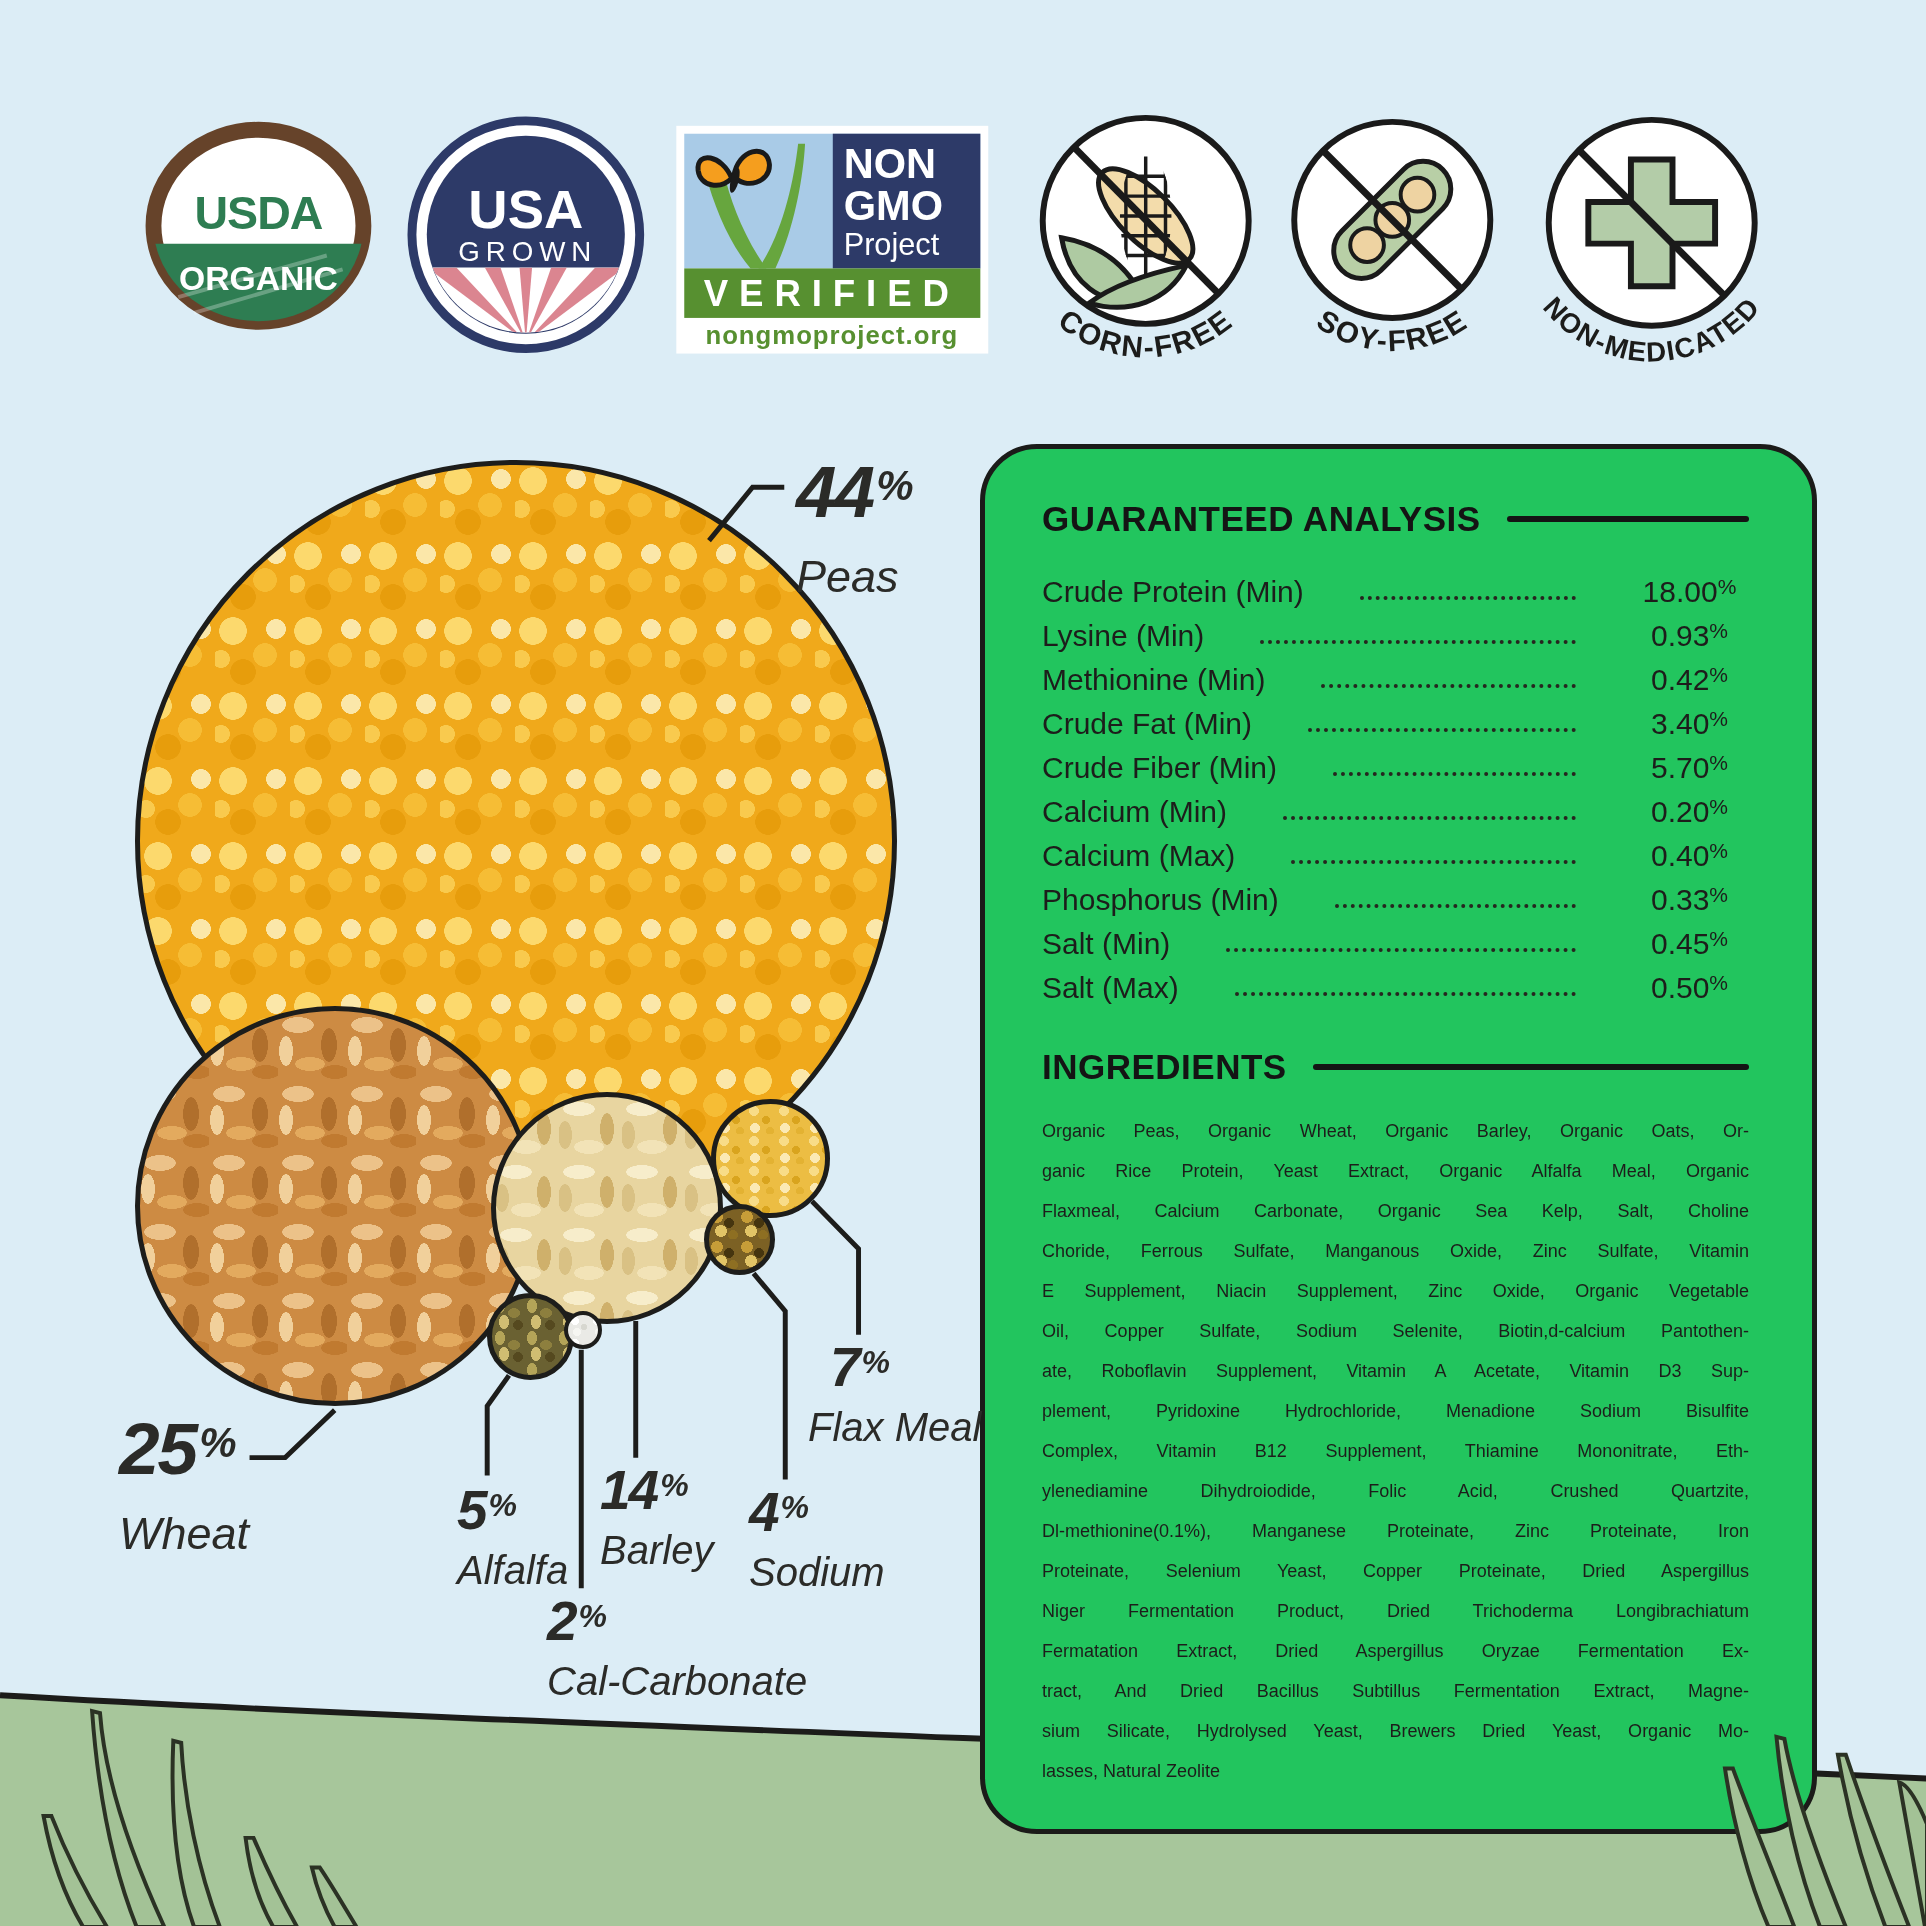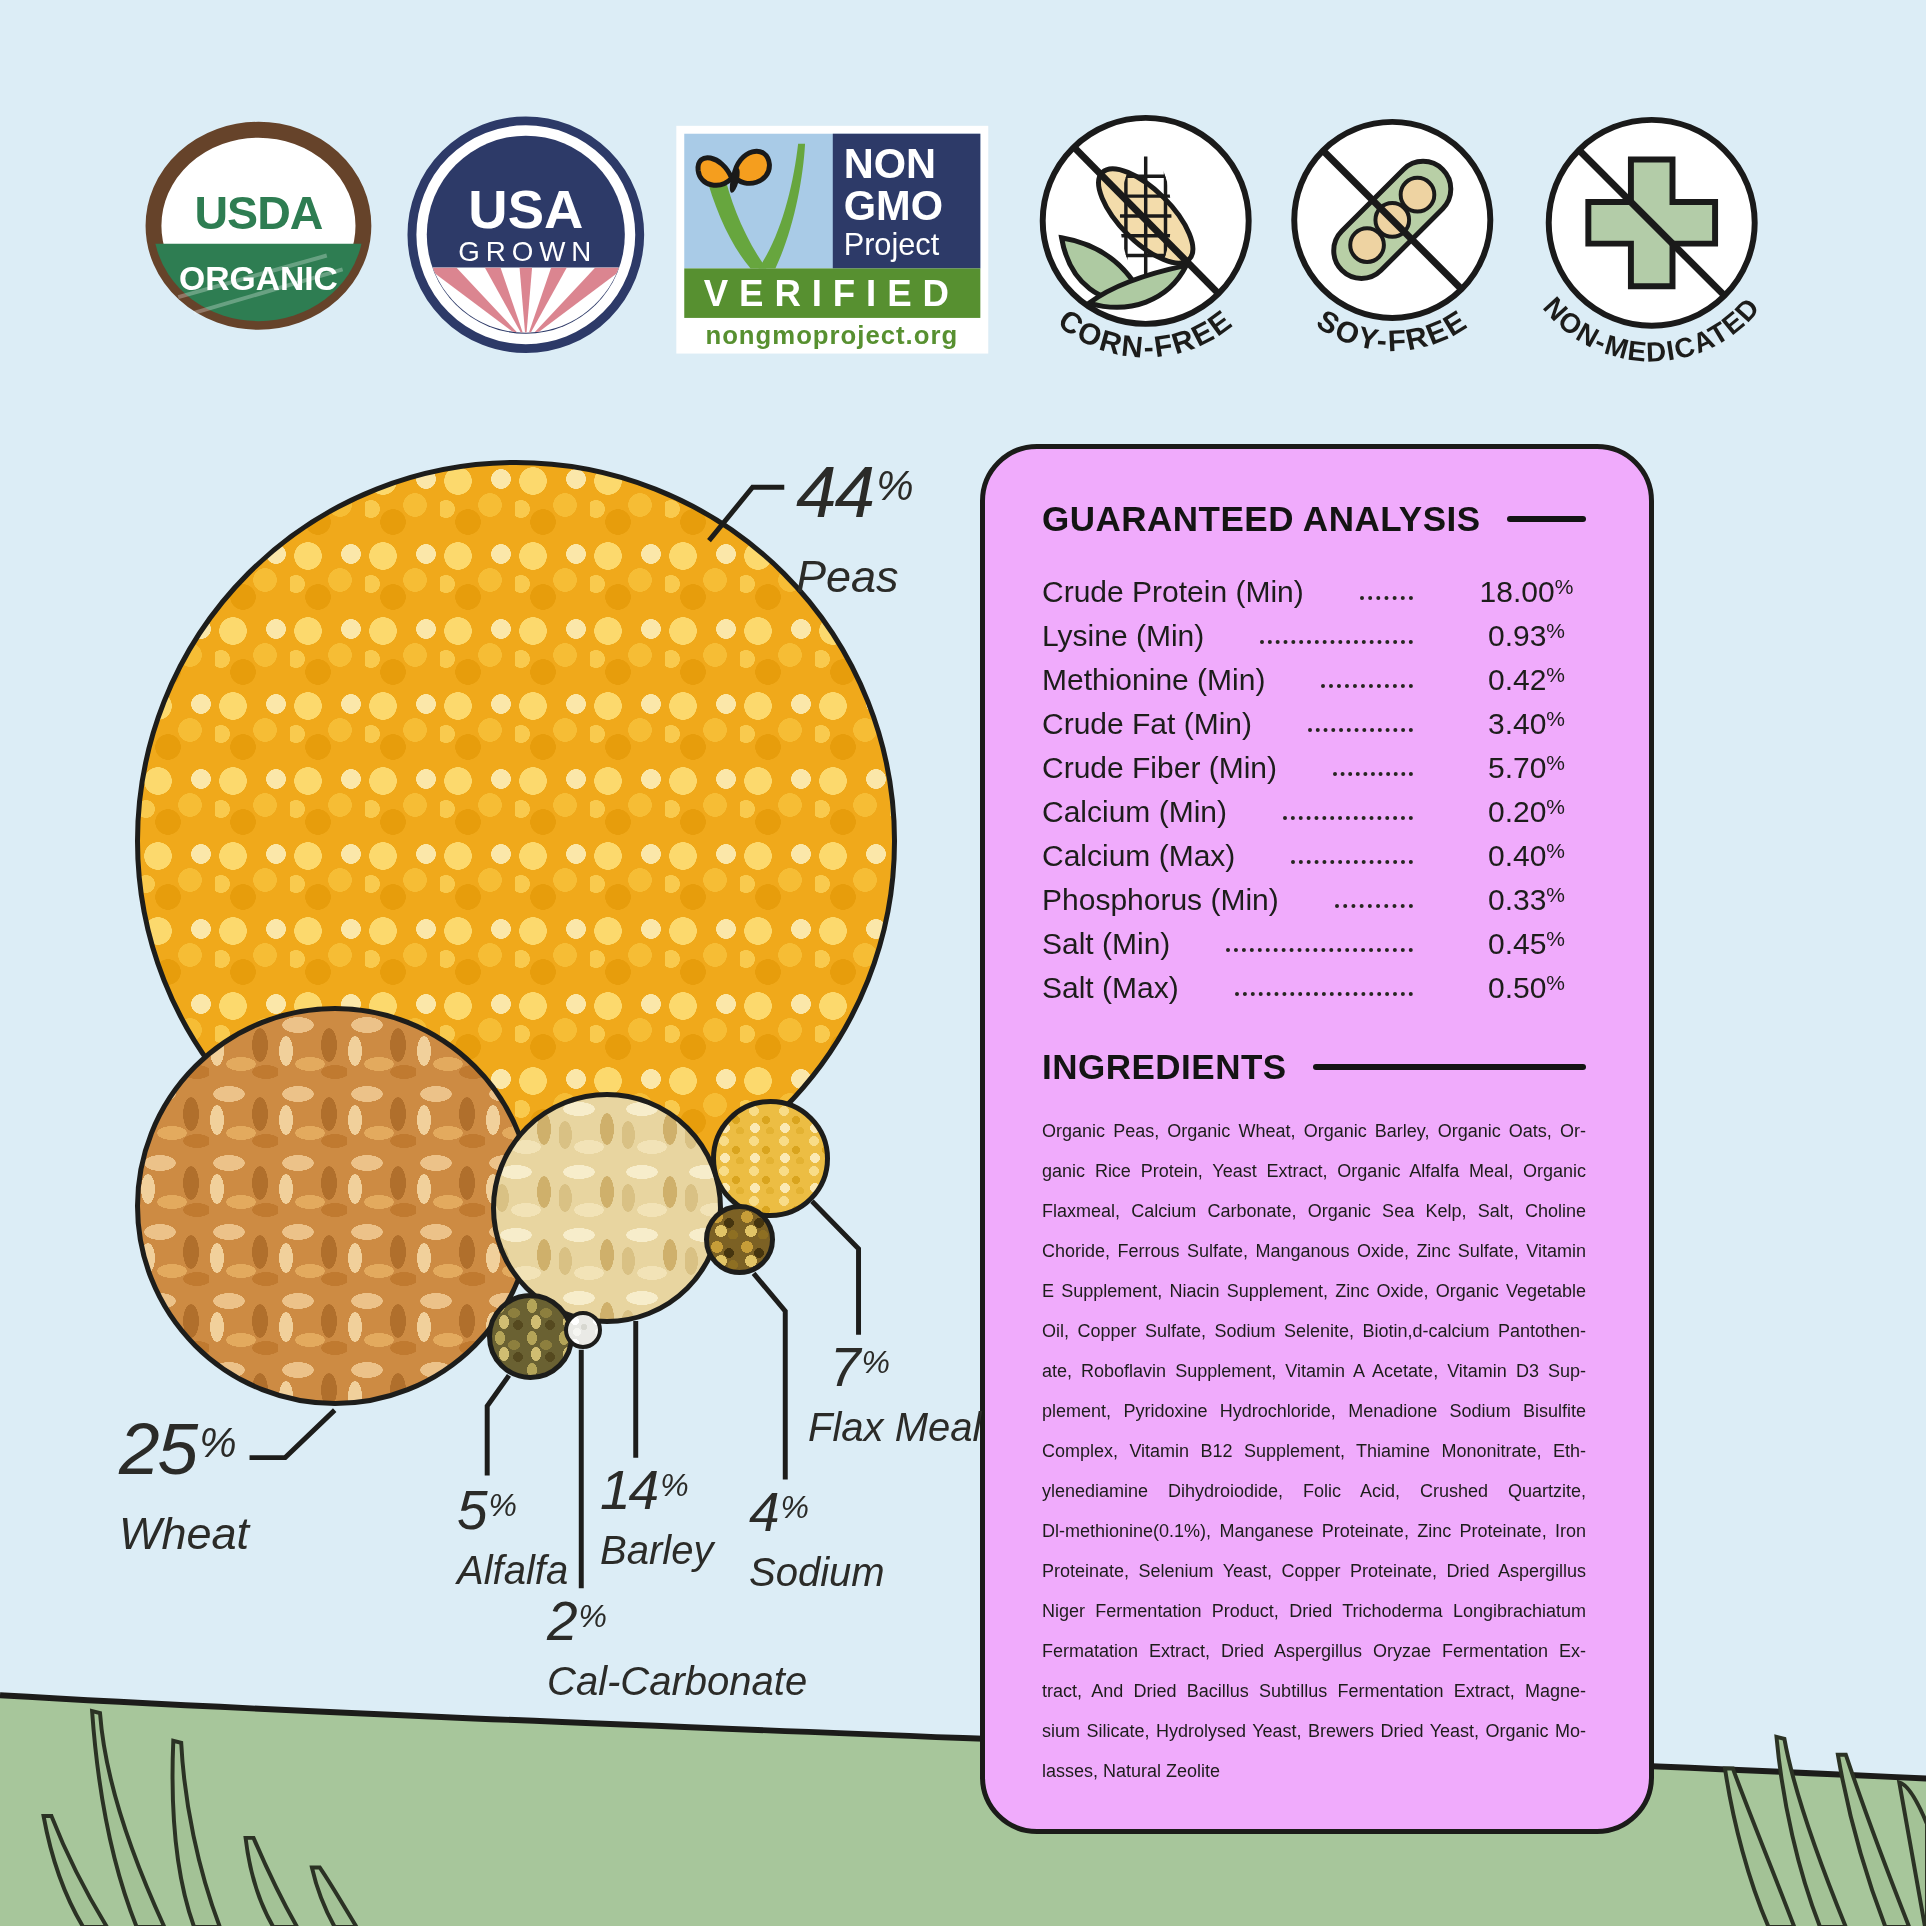--- a/index.html
+++ b/index.html
@@ -57,38 +57,38 @@
     background-size:32px 32px;}
   #c-calc{left:564px;top:1311px;width:38px;height:38px;z-index:5;border-width:4px;
     background-color:#eaeae6;background-image:
     radial-gradient(circle 4px at 7px 6px,#ffffff 97%,transparent 100%),
     radial-gradient(circle 3px at 16px 12px,#d7d7d0 97%,transparent 100%),
     radial-gradient(circle 4px at 9px 17px,#f6f6f2 97%,transparent 100%);
     background-size:22px 22px;}
 
   
   .comp{position:absolute;z-index:7;color:#2b2b28;font-style:italic;line-height:1;}
-  .comp .cnum{font-weight:normal;font-size:73px;letter-spacing:-2px;}
+  .comp .cnum{font-weight:bold;font-size:73px;letter-spacing:-2px;}
   .comp .cpct{font-size:42px;vertical-align:17px;margin-left:3px;letter-spacing:0;}
   .comp .cname{font-size:45px;margin-top:26px;letter-spacing:0;}
   .comp.small .cnum{font-size:55px;}
   .comp.small .cpct{font-size:32px;vertical-align:13px;}
   .comp.small .cname{font-size:40px;margin-top:12px;}
   #cl-peas{left:796px;top:455px;}
   #cl-wheat{left:119px;top:1412px;}
   #cl-barley{left:600px;top:1463px;}
   #cl-flax{left:808px;top:1340px;}
   #cl-flax .cnum-wrap{margin-left:22px;}
   #cl-alfalfa{left:457px;top:1483px;}
   #cl-other{left:749px;top:1485px;}
   #cl-calc{left:547px;top:1594px;}
 
   
-  #panel{position:absolute;left:980px;top:444px;width:674px;height:1390px;z-index:5;
-    background:#f0abfc;border:5px solid #1b1b19;border-radius:57px;
+  #panel{position:absolute;left:980px;top:444px;width:837px;height:1390px;z-index:5;
+    background:#22c55e;border:5px solid #1b1b19;border-radius:57px;
     padding:50px 63px 40px 57px;}
   .ptitle{display:flex;align-items:center;font-weight:bold;font-size:35px;
     letter-spacing:0.5px;color:#141414;white-space:nowrap;}
   .ptitle .rule{flex:1;height:6px;background:#141414;margin-left:26px;border-radius:3px;}
   #analysis-rows{margin-top:26px;}
   .arow{display:flex;align-items:flex-end;height:44px;font-size:30px;color:#1d1d1b;gap:44px;}
   .alabel{white-space:nowrap;}
   .dots{flex:1;margin:0 10px 9px 12px;border-bottom:4px dotted #26261f;}
   .aval{text-align:center;white-space:nowrap;min-width:119px;}
   .aval .sup{font-size:21px;vertical-align:8px;}

